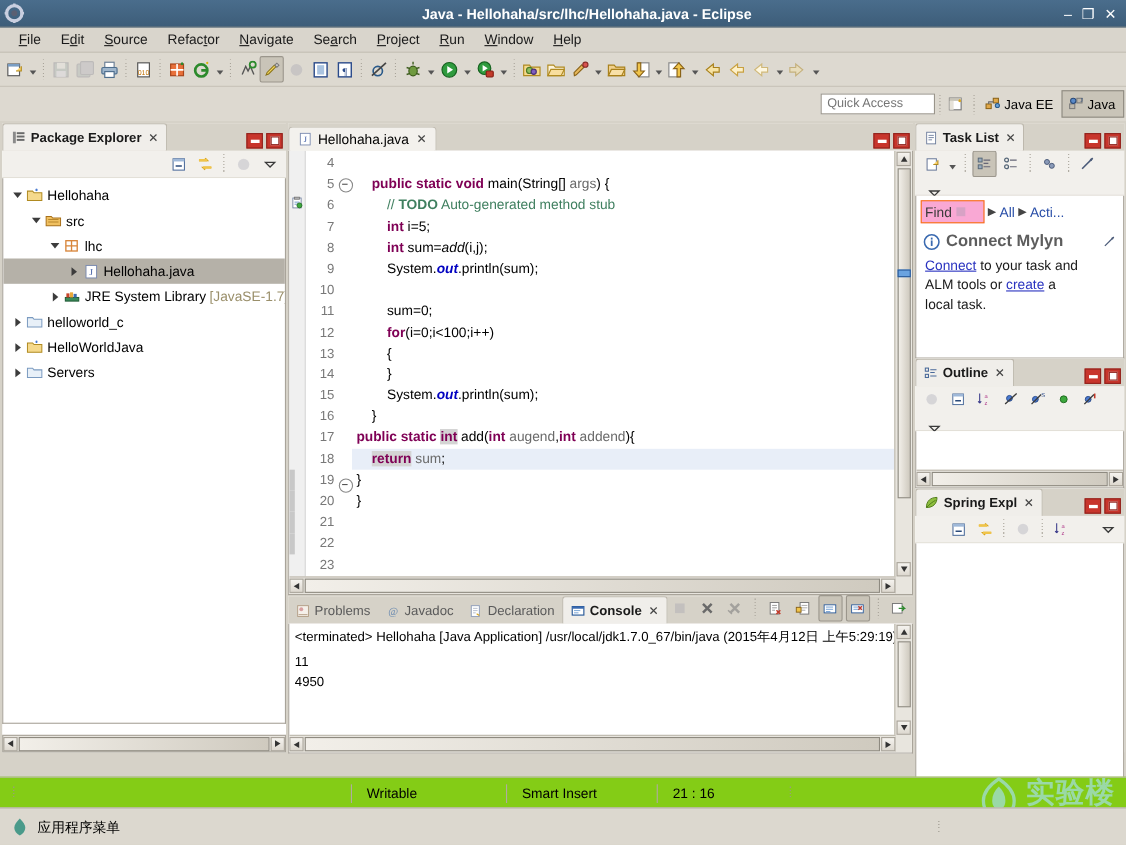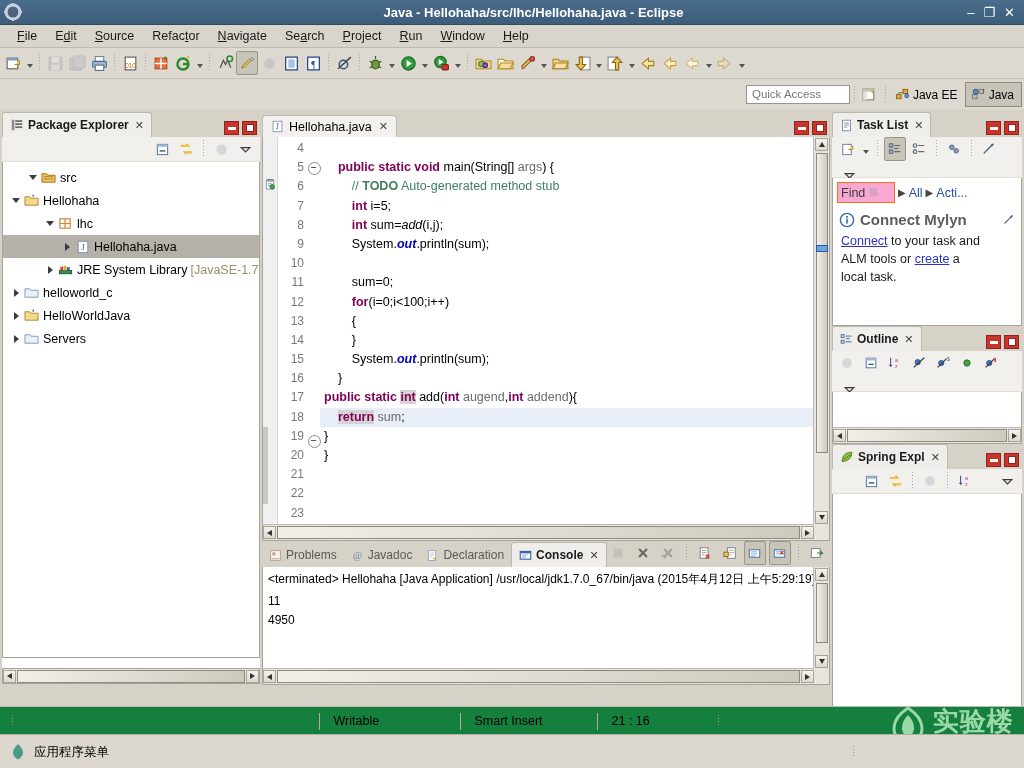--- a/index.html
+++ b/index.html
@@ -161,21 +161,21 @@
   .findrow{display:flex;align-items:center;gap:3px;padding:4px 4px;font-size:12.5px;}
   .findbox{width:58px;height:21px;border:1px solid #f97316;background:#f9a8d4;
            display:flex;align-items:center;padding:0 3px;box-sizing:border-box;}
   .flink{color:#2a4fa8;}
   .mylyn-title{font-size:15px;color:#5d5d5d;font-weight:bold;}
   .mylyn-body{font-size:12.5px;line-height:18px;color:#1a1a1a;padding:0 8px;}
   .ulink{color:#2a33c0;text-decoration:underline;}
 
   
   .statusbar{position:absolute;left:0;top:706px;width:1024px;height:28px;
-             background:#15803d;display:flex;align-items:center;
+             background:#84cc16;display:flex;align-items:center;
              border-top:1px solid #c0bbb0;font-size:12.5px;}
   .st-cell{padding:0 14px;position:relative;}
   .st-div{width:1px;height:17px;background:#b0aba0;}
   .st-grip{width:1px;height:12px;margin-left:12px;
            background:repeating-linear-gradient(#9b968c 0 1px,transparent 1px 3px);}
 
   
   .taskbar{position:absolute;left:0;top:734px;width:1024px;height:34px;
            background:#dcd8cf;border-top:1px solid #b4afa4;
            display:flex;align-items:center;gap:8px;padding-left:10px;font-size:12.5px;}
@@ -478,43 +478,43 @@
           </svg>
         </div>
         <div class="tbtn">
           <svg width="15" height="15" viewBox="0 0 16 16">
             <path d="M3.5 6l4.5 4.5L12.5 6z" fill="none" stroke="#3a3a3a" stroke-width="1.3"></path>
           </svg>
         </div>
       </div>
       <div class="vbody">
         <div class="tree" id="pkg-tree">
+            <div class="trow" style="padding-left: 6px;">
+              <span class="tw">
+                <span class="arr-down"></span>
+              </span>
+              <span class="ticon">
+                <svg width="15" height="15" viewBox="0 0 16 16">
+                  <path d="M1 4h5l1.4 1.6H15V13H1z" fill="#f5d98c" stroke="#b08a20"></path>
+                  <path d="M9 2l1.6 1.6M10.6 2L9 3.6" stroke="#4a7ad0" stroke-width="1.2"></path>
+                </svg>
+              </span>
+              <span class="tlabel">Hellohaha</span>
+            </div>
             <div class="trow" style="padding-left: 23px;">
               <span class="tw">
                 <span class="arr-down"></span>
               </span>
               <span class="ticon">
                 <svg width="15" height="15" viewBox="0 0 16 16">
                   <path d="M1 4h5l1.4 1.6H15V13H1z" fill="#f0c060" stroke="#a8701a"></path>
                   <path d="M3 7h10M3 9.5h10" stroke="#b8862a"></path>
                 </svg>
               </span>
               <span class="tlabel">src</span>
-            </div>
-            <div class="trow" style="padding-left: 6px;">
-              <span class="tw">
-                <span class="arr-down"></span>
-              </span>
-              <span class="ticon">
-                <svg width="15" height="15" viewBox="0 0 16 16">
-                  <path d="M1 4h5l1.4 1.6H15V13H1z" fill="#f5d98c" stroke="#b08a20"></path>
-                  <path d="M9 2l1.6 1.6M10.6 2L9 3.6" stroke="#4a7ad0" stroke-width="1.2"></path>
-                </svg>
-              </span>
-              <span class="tlabel">Hellohaha</span>
             </div>
             <div class="trow" style="padding-left: 40px;">
               <span class="tw">
                 <span class="arr-down"></span>
               </span>
               <span class="ticon">
                 <svg width="15" height="15" viewBox="0 0 16 16">
                   <rect x="2" y="3" width="11" height="10" fill="#fff" stroke="#d8853a" stroke-width="1.3"></rect>
                   <path d="M7.5 3v10M2 8h11" stroke="#d8853a" stroke-width="1.3"></path>
                 </svg>

